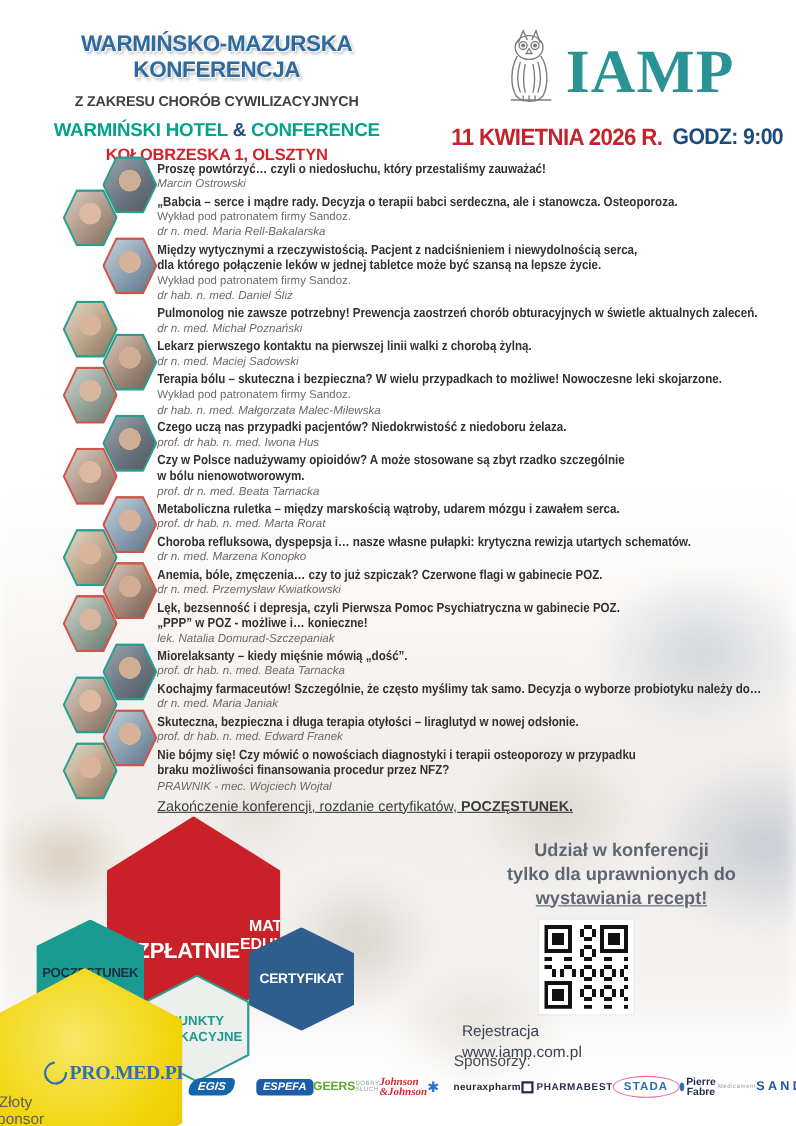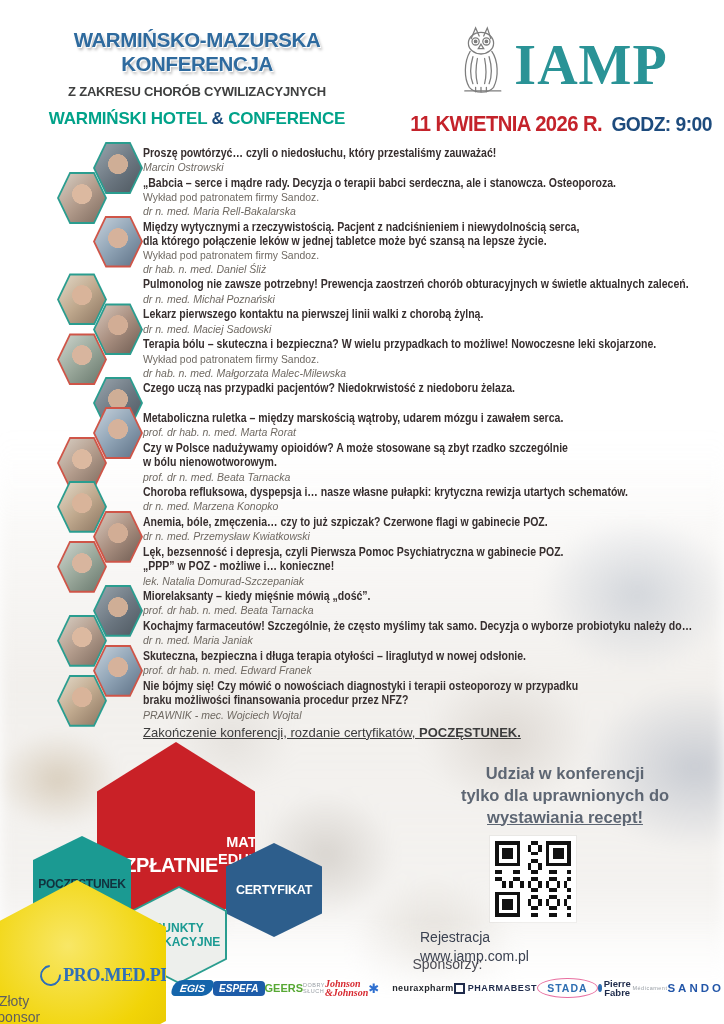--- a/index.html
+++ b/index.html
@@ -92,21 +92,21 @@
   .reg{position:absolute;left:420px;top:928px;width:290px;text-align:left;
     font-size:14px;color:#3a4150;line-height:1.35;}
   
   .sponsors-label{position:absolute;left:180px;top:956px;width:535px;text-align:center;
     font-size:14px;color:#4a4a52;}
   .sponsors-row{position:absolute;left:172px;top:978px;width:545px;display:flex;
     align-items:center;justify-content:space-between;}
   .sp{display:flex;align-items:center;gap:3px;}
   .logo-pf,.logo-geers{flex-direction:row;gap:0;line-height:1;}
   .sp-name{font-weight:bold;font-size:11px;white-space:pre-line;text-align:center;}
-  .logo-box .sp-name{padding:2px 6px;border-radius:4px;font-style:italic;font-size:10px;color:#fff;}
+  .logo-box .sp-name{padding:2px 6px;border-radius:4px;font-style:italic;font-size:10px;color:#fff;margin-left:20px;}
   .logo-egis .sp-name{padding:2px 8px;border-radius:10px 4px 10px 4px;transform:skewX(-8deg);font-style:italic;font-size:10.5px;color:#fff;}
   .logo-jj .sp-name{font-family:"Liberation Serif",serif;font-style:italic;font-size:10px;line-height:.95;text-align:left;font-weight:bold;}
   .logo-star .sp-name{font-size:9px;letter-spacing:.4px;}
   .sp-star{font-size:13px;line-height:1;}
   .sp-square{width:7px;height:7px;border:2px solid #1e2a4a;display:inline-block;}
   .logo-square .sp-name{font-size:9px;letter-spacing:.6px;}
   .logo-stada .sp-name{border:1.5px solid;border-radius:50%;padding:3px 9px;font-size:10.5px;letter-spacing:1px;}
   .logo-pf::before{content:"";width:8px;height:8px;border-radius:50%;background:#2f6fb2;margin-bottom:1px;}
   .logo-pf .sp-name{font-size:9.5px;}
   .sp-sub{font-size:5.5px;color:#9aa0a6;letter-spacing:.5px;margin-top:1px;}
@@ -118,20 +118,21 @@
 <body>
 
 <div id="poster">
 
   <div class="bg-photo"></div>
 
   <div class="hdr-left">
     <div class="hdr-title">WARMIŃSKO-MAZURSKA KONFERENCJA</div>
     <div class="hdr-sub">Z ZAKRESU CHORÓB CYWILIZACYJNYCH</div>
     <div class="hdr-venue"><span>WARMIŃSKI HOTEL </span><span class="amp">&amp;</span><span> CONFERENCE</span></div>
+    <div class="hdr-addr">KOŁOBRZESKA 1, OLSZTYN</div>
   </div>
 
   <div class="hdr-right">
     <div class="logo-row">
       <span>
         <svg width="54" height="78" viewBox="0 0 60 86" fill="none" stroke="#7d7d7d" stroke-width="1.4" stroke-linecap="round">
           <path d="M19 16 L24 4 L28 13"></path>
             <path d="M41 16 L37 4 L33 13"></path>
           <ellipse cx="30" cy="21" rx="14" ry="12"></ellipse>
           <circle cx="24" cy="19" r="4"></circle>
@@ -211,39 +212,40 @@
     <div class="t-patronage">Wykład pod patronatem firmy Sandoz.</div>
     <div class="t-speaker">dr hab. n. med. Małgorzata Malec-Milewska</div>
   </div>
 
   <div class="talk ph-right">
     <div class="hex-outer b-teal">
       <div class="hex-inner face-0"></div>
     </div>
     <div class="t-title">Czego uczą nas przypadki pacjentów? Niedokrwistość z niedoboru żelaza.</div>
 
-  </div>
-
-  <div class="talk ph-right">
-    <div class="hex-outer b-red">
-      <div class="hex-inner face-2"></div>
-    </div>
-    <div class="t-title">Metaboliczna ruletka – między marskością wątroby, udarem mózgu i zawałem serca.</div>
-
-    <div class="t-speaker">prof. dr hab. n. med. Marta Rorat</div>
+    <div class="t-speaker">prof. dr hab. n. med. Iwona Hus</div>
   </div>
 
   <div class="talk">
     <div class="hex-outer b-red">
       <div class="hex-inner face-1"></div>
     </div>
     <div class="t-title">Czy w Polsce nadużywamy opioidów? A może stosowane są zbyt rzadko szczególnie
 w bólu nienowotworowym.</div>
 
     <div class="t-speaker">prof. dr n. med. Beata Tarnacka</div>
+  </div>
+
+  <div class="talk ph-right">
+    <div class="hex-outer b-red">
+      <div class="hex-inner face-2"></div>
+    </div>
+    <div class="t-title">Metaboliczna ruletka – między marskością wątroby, udarem mózgu i zawałem serca.</div>
+
+    <div class="t-speaker">prof. dr hab. n. med. Marta Rorat</div>
   </div>
 
   <div class="talk">
     <div class="hex-outer b-teal">
       <div class="hex-inner face-3"></div>
     </div>
     <div class="t-title">Choroba refluksowa, dyspepsja i… nasze własne pułapki: krytyczna rewizja utartych schematów.</div>
 
     <div class="t-speaker">dr n. med. Marzena Konopko</div>
   </div>

